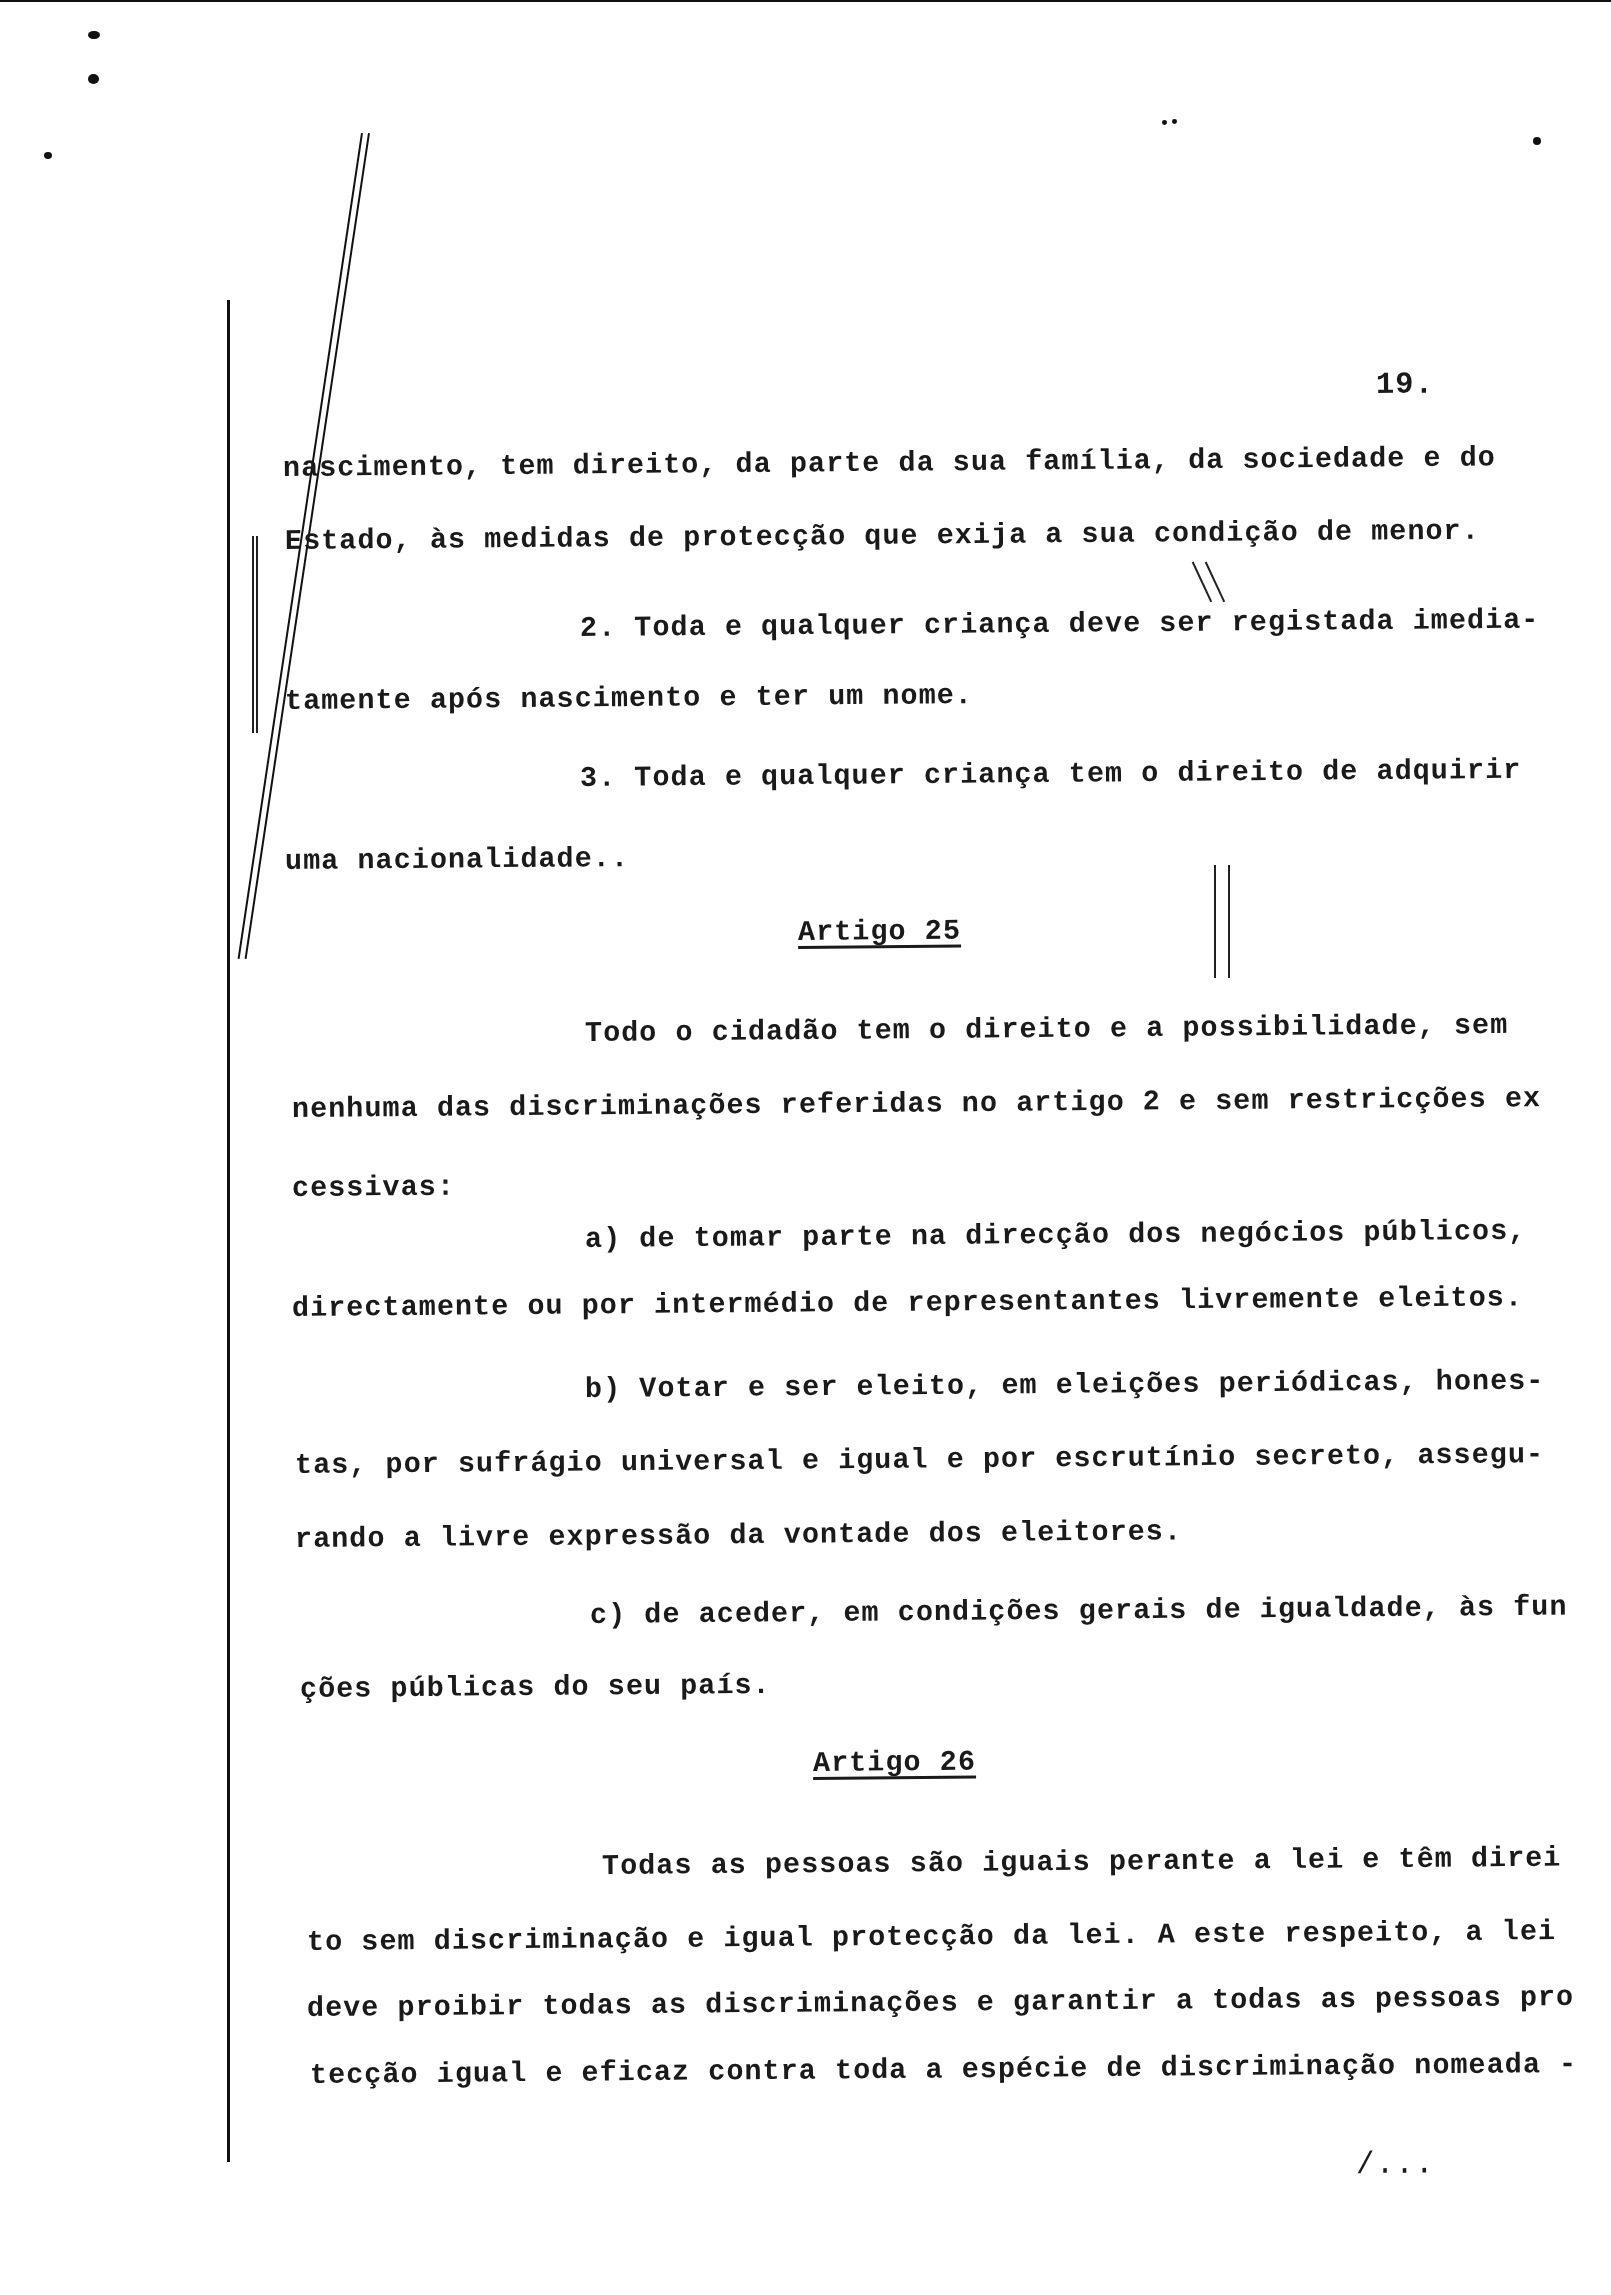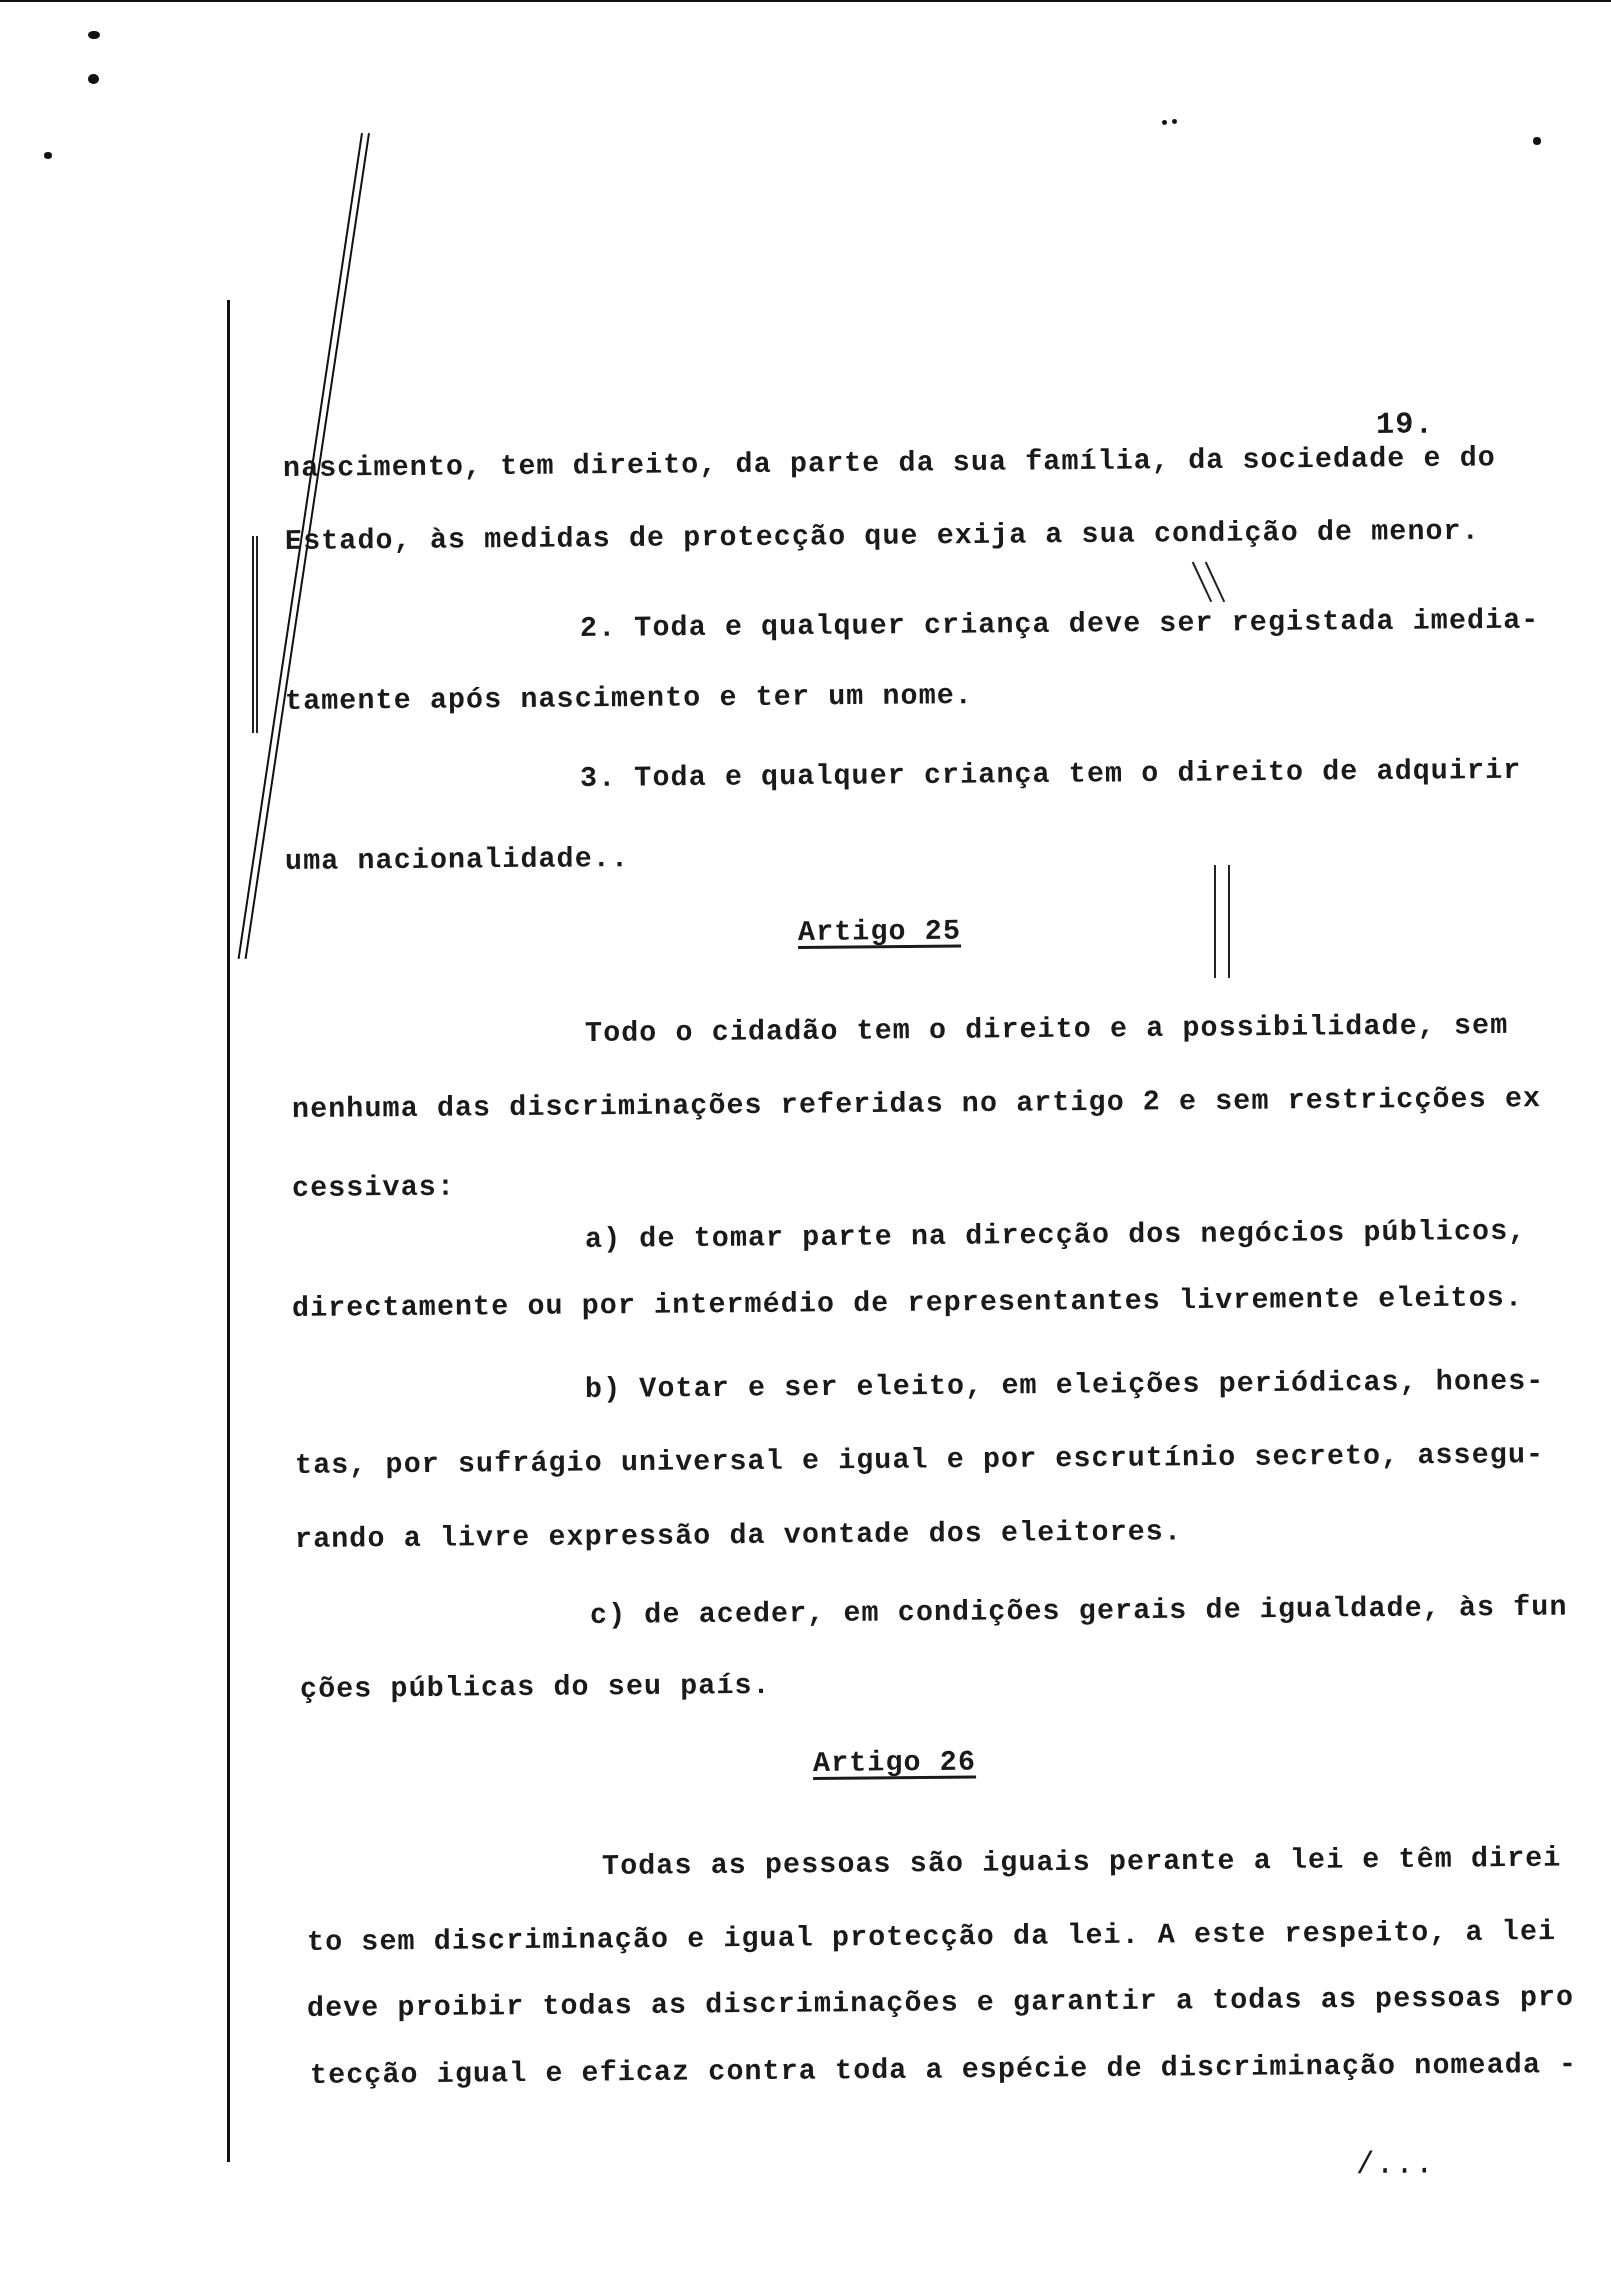--- a/index.html
+++ b/index.html
@@ -41,21 +41,21 @@
   <div class="tick-lines" style="left:1201px; top:560px; height:44px; transform: rotate(-25deg);"></div>
   <div class="tick-lines" style="left:1214px; top:560px; height:44px; transform: rotate(-25deg);"></div>
 
   <div class="speck" style="left:88px; top:30.5px; width:11.8px; height:8.8px;"></div>
   <div class="speck" style="left:88px; top:74px; width:10.8px; height:9.8px;"></div>
   <div class="speck" style="left:44px; top:152px; width:7.9px; height:6.9px;"></div>
   <div class="speck" style="left:1533px; top:137px; width:7.9px; height:7.9px;"></div>
   <div class="speck" style="left:1162px; top:120px; width:4.9px; height:4.9px;"></div>
   <div class="speck" style="left:1172px; top:119px; width:4.9px; height:4.9px;"></div>
 
-  <div class="txt pagenum" style="left:1376px; top:368px;margin-top:40px;">19.</div>
+  <div class="txt pagenum" style="left:1376px; top:368px;">19.</div>
 
   <div class="txt" style="left:283px; top:452px;">nascimento, tem direito, da parte da sua família, da sociedade e do</div>
   <div class="txt" style="left:285px; top:525px;">Estado, às medidas de protecção que exija a sua condição de menor.</div>
   <div class="txt" style="left:580px; top:612px;">2. Toda e qualquer criança deve ser registada imedia-</div>
   <div class="txt" style="left:285px; top:685px;">tamente após nascimento e ter um nome.</div>
   <div class="txt" style="left:580px; top:762px;">3. Toda e qualquer criança tem o direito de adquirir</div>
   <div class="txt" style="left:285px; top:845px;">uma nacionalidade..</div>
 
   <div class="txt heading" style="left:798px; top:916px;">Artigo 25</div>
 

